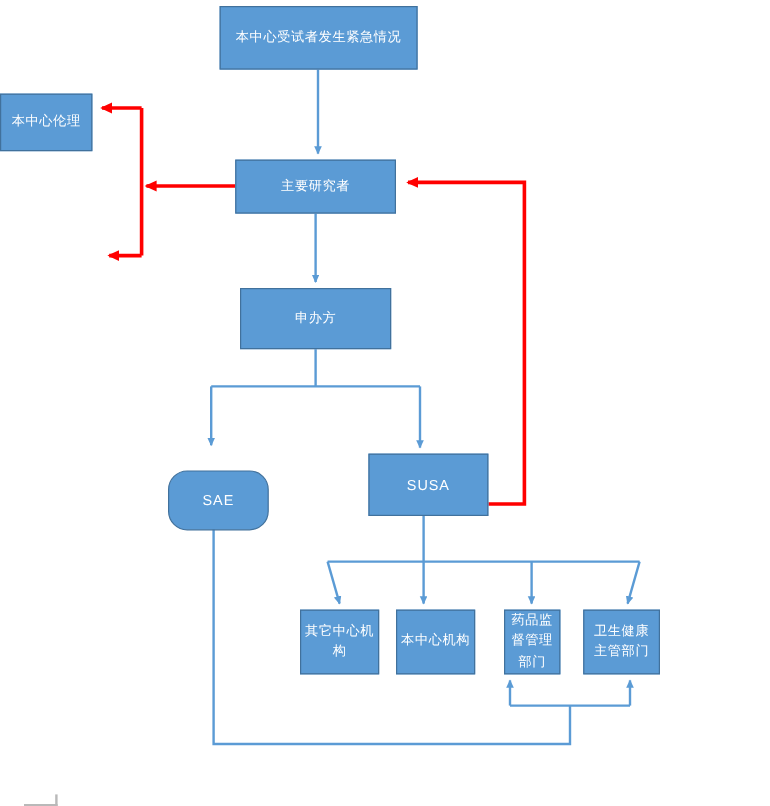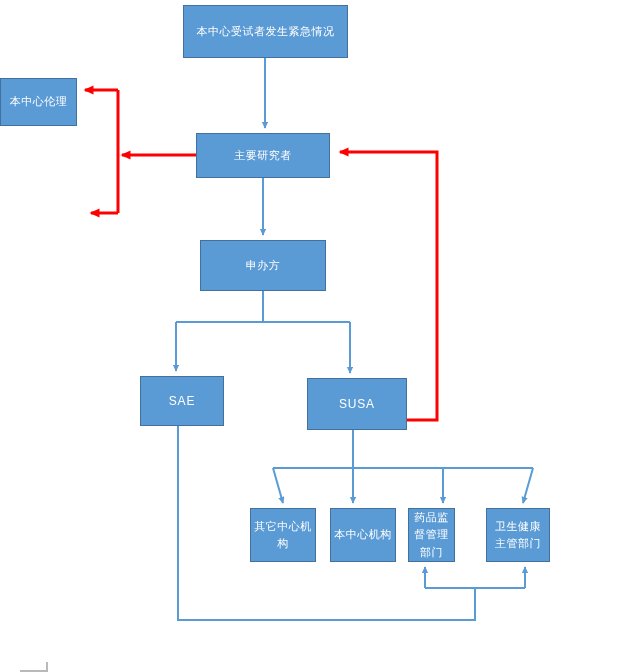--- a/index.html
+++ b/index.html
@@ -125,37 +125,37 @@
 
   <div class="node" style="left:196px; top:133px; width:134px; height:45px;">
     <span class="node-label">主要研究者</span>
   </div>
 
 
   <div class="node" style="left:200px; top:240px; width:126px; height:51px;">
     <span class="node-label">申办方</span>
   </div>
 
-  <div class="node latin" style="left:140px; top:376px; width:84px; height:50px;">
+  <div class="node latin" style="left:140px; top:392px; width:84px; height:50px;border-radius:16px;">
     <span class="node-label">SAE</span>
   </div>
 
   <div class="node latin" style="left:307px; top:378px; width:100px; height:52px;">
     <span class="node-label">SUSA</span>
   </div>
 
   <div class="node" style="left:250px; top:508px; width:66px; height:54px;">
     <span class="node-label">其它中心机构</span>
   </div>
 
   <div class="node" style="left:330px; top:508px; width:66px; height:54px;">
     <span class="node-label">本中心机构</span>
   </div>
 
-  <div class="node" style="left:408px; top:508px; width:47px; height:54px;">
+  <div class="node" style="left:420px; top:508px; width:47px; height:54px;">
     <span class="node-label">药品监督管理部门</span>
   </div>
 
   <div class="node" style="left:486px; top:508px; width:64px; height:54px;">
     <span class="node-label">卫生健康主管部门</span>
   </div>
 
 
   <div class="corner-mark" style="left:20px; top:662px; width:28px; height:10px;"></div>
 

